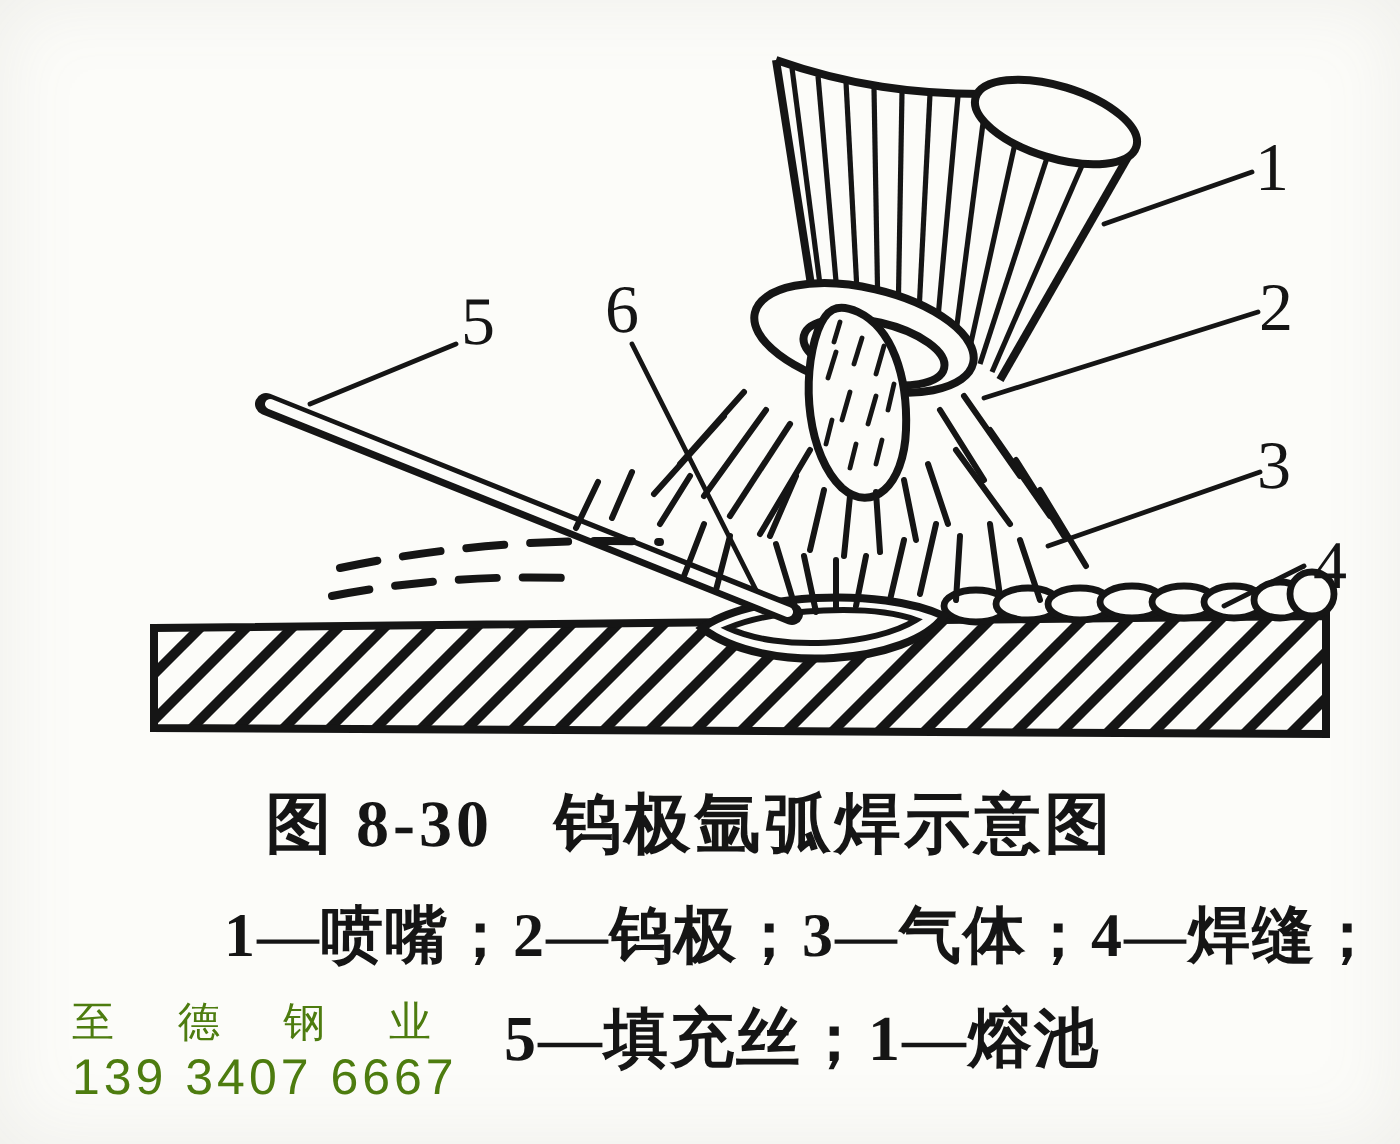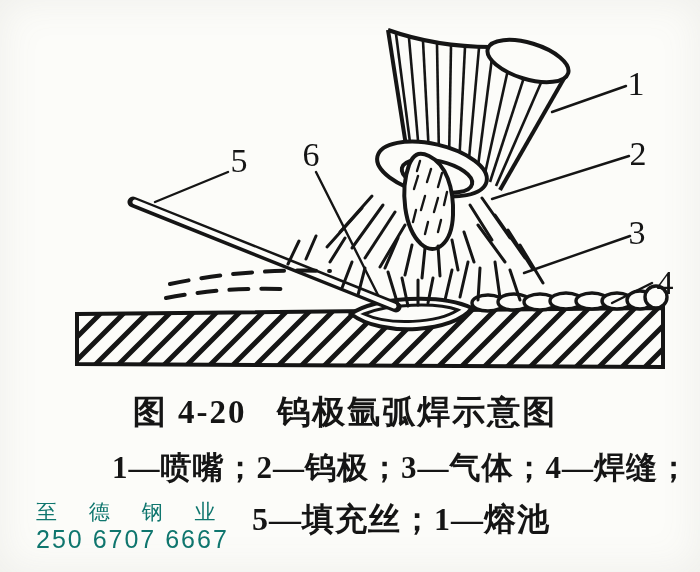--- a/index.html
+++ b/index.html
@@ -167,22 +167,22 @@
     <g text-anchor="middle">
       <text class="callout-num" x="636" y="95">1</text>
       <text class="callout-num" x="638" y="165">2</text>
       <text class="callout-num" x="637" y="244">3</text>
       <text class="callout-num" x="665" y="294">4</text>
       <text class="callout-num" x="239" y="172">5</text>
       <text class="callout-num" x="311" y="166">6</text>
     </g>
   </svg>
 
-  <div class="caption">图 4-20   钨极氩弧焊示意图</div>
+  <div class="caption">图 8-30   钨极氩弧焊示意图</div>
   <div class="legend-line legend-line-1">1—喷嘴；2—钨极；3—气体；4—焊缝；</div>
   <div class="legend-line legend-line-2">5—填充丝；1—熔池</div>
 
-  <div class="watermark" style="color: #0f766e;">
+  <div class="watermark" style="color: #4d7c0f;">
     <div class="wm1">至 德 钢 业</div>
-    <div class="wm2">250 6707 6667</div>
+    <div class="wm2">139 3407 6667</div>
   </div>
 
 </div>
 
 </body></html>

